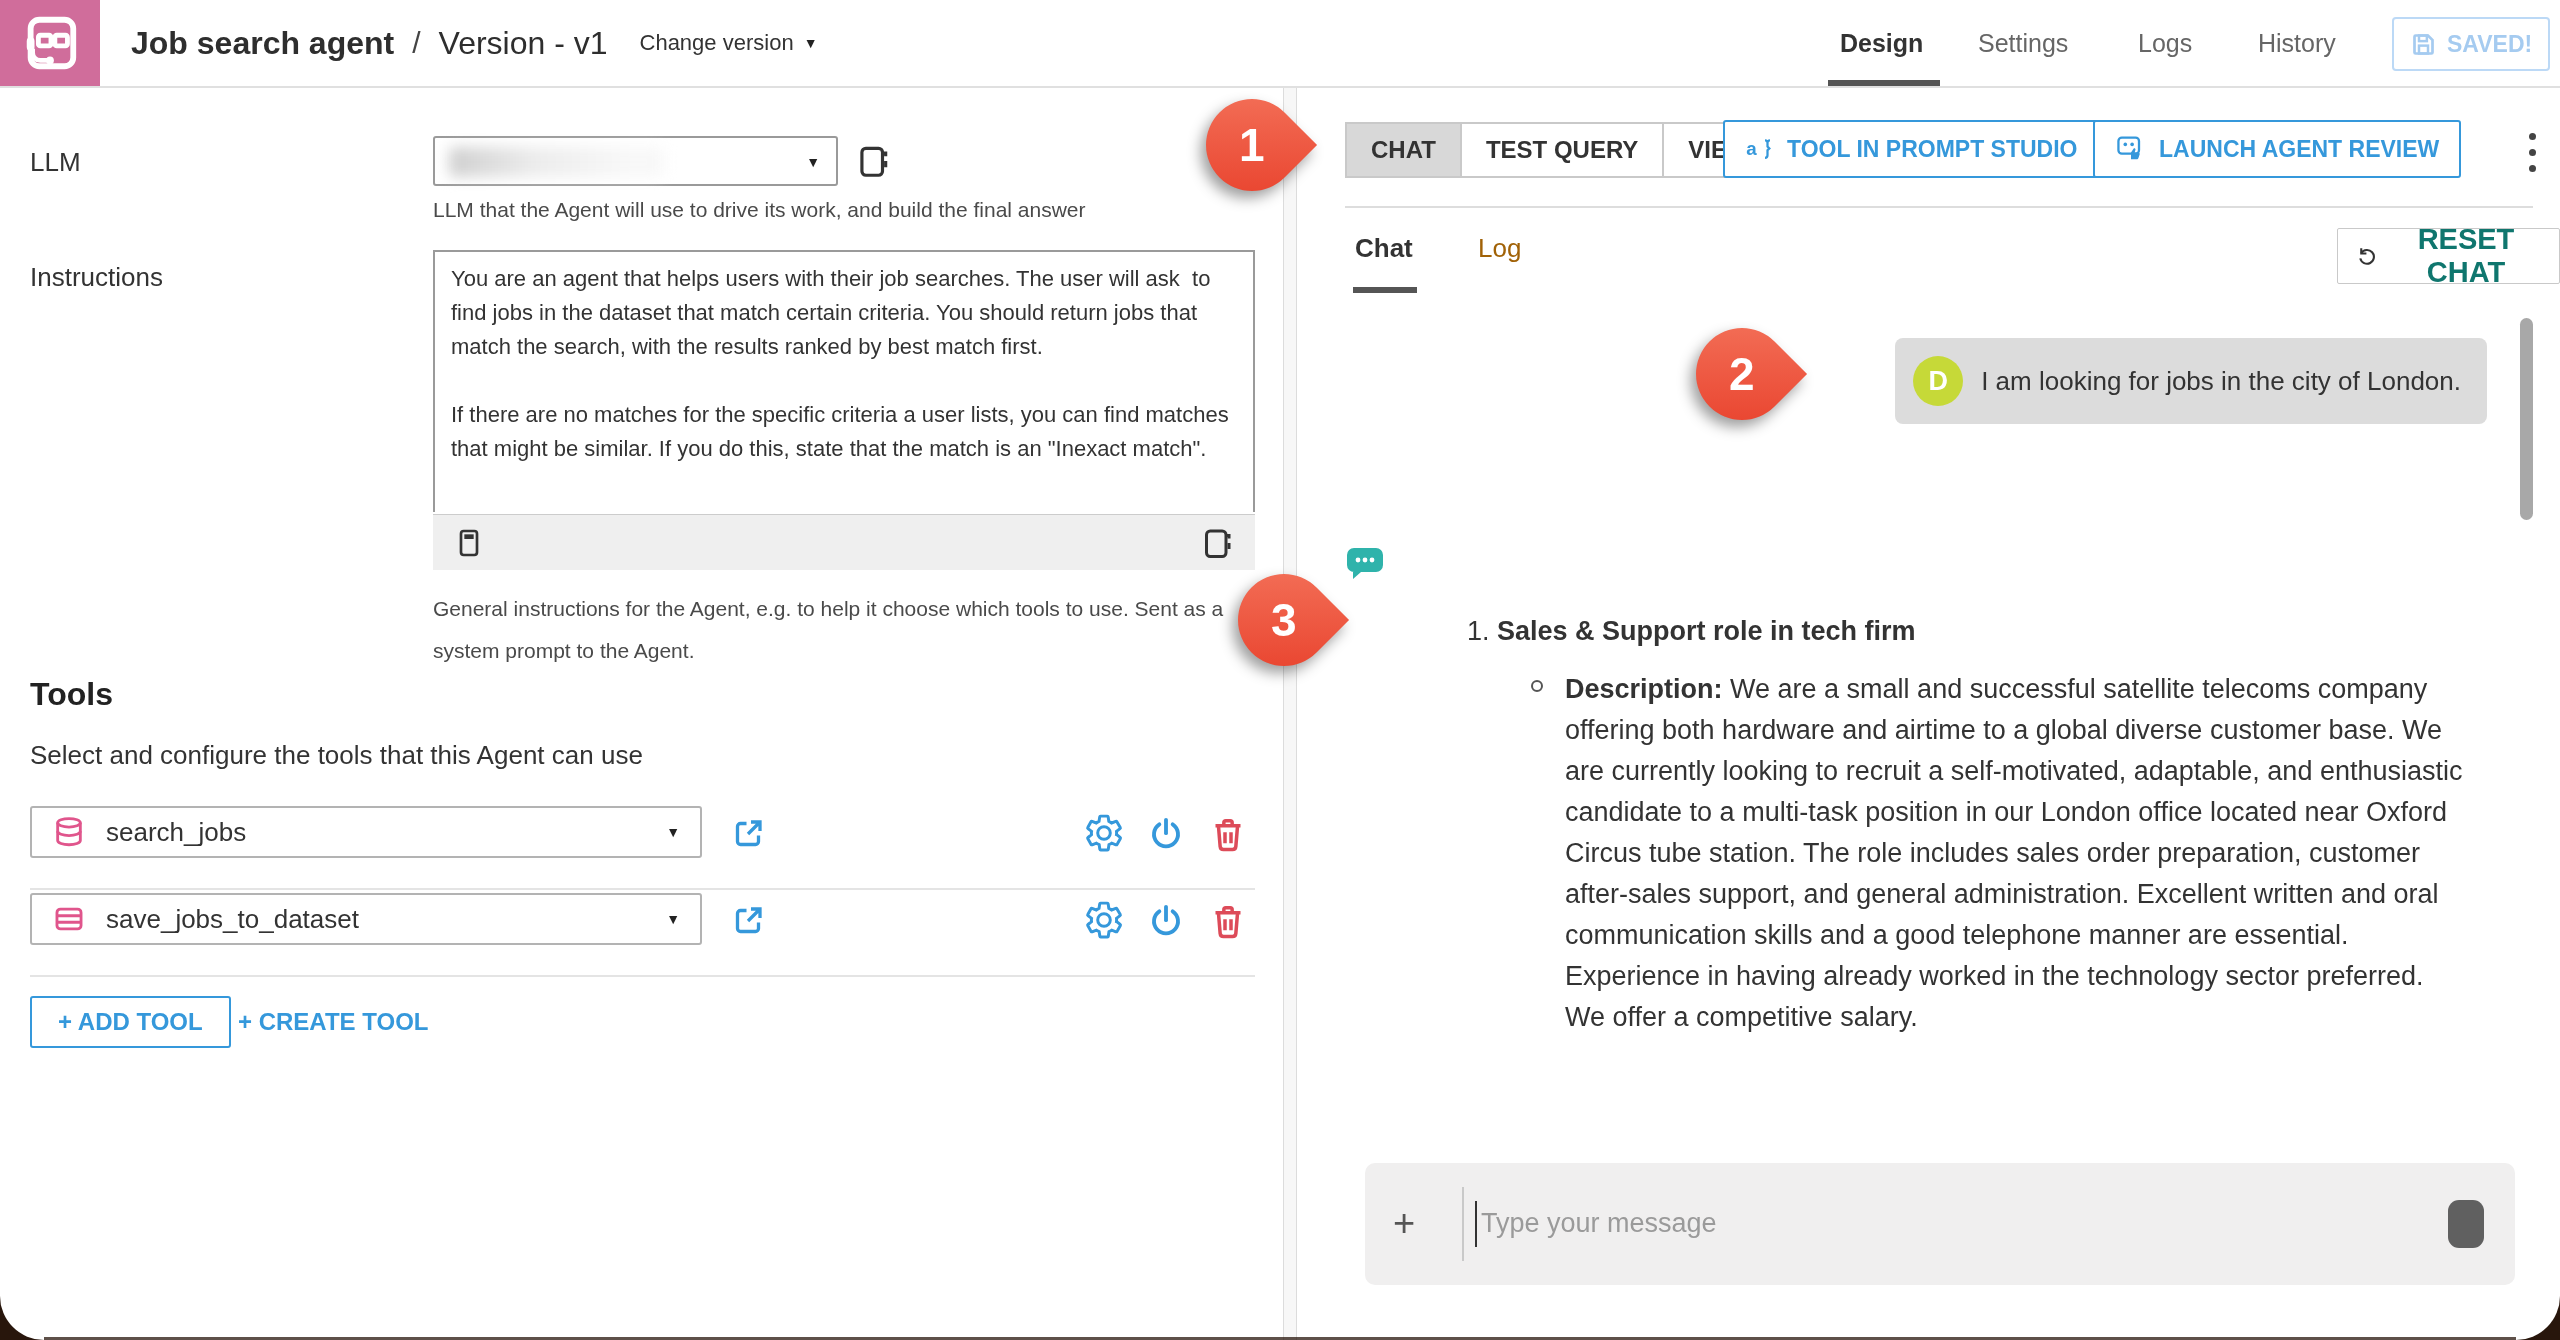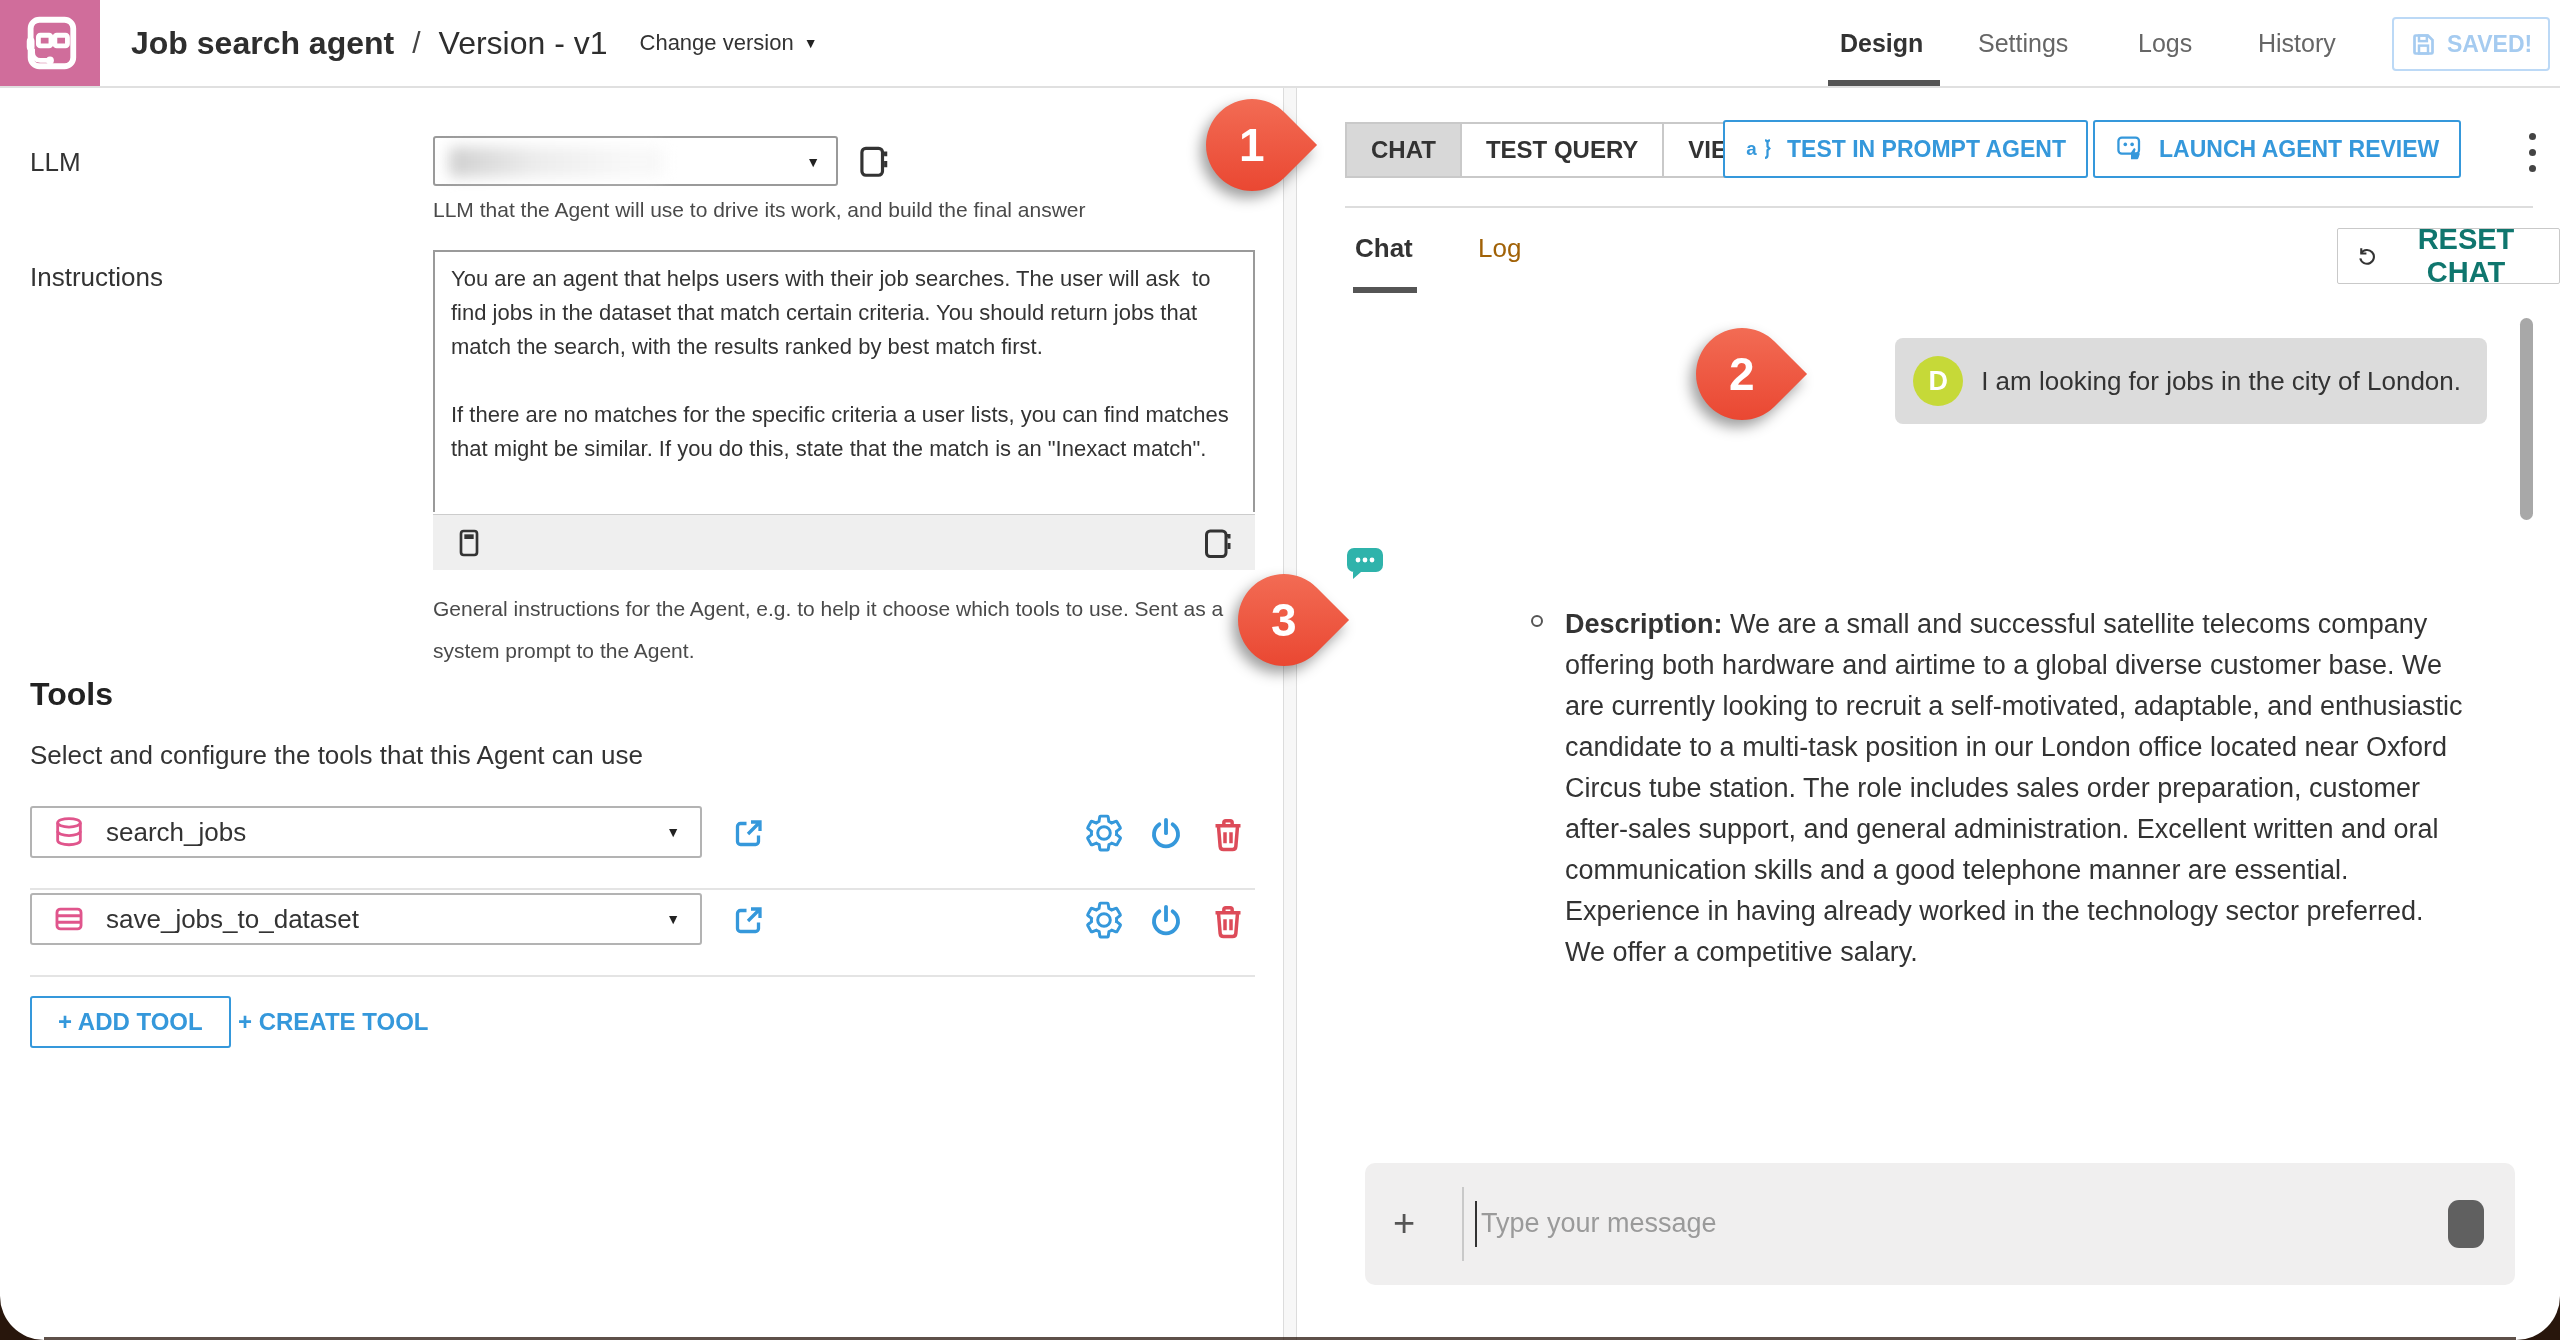--- a/index.html
+++ b/index.html
@@ -270,21 +270,21 @@
       <div class="mode-tab active">CHAT</div>
       <div class="mode-tab">TEST QUERY</div>
       <div class="mode-tab">VIEW</div>
     </div>
 
     <button class="action-btn" style="left:1723px;">
       <svg width="30" height="30" viewBox="0 0 24 24">
         <text x="1" y="17" font-family="Liberation Sans, sans-serif" font-size="15" fill="#3598db" font-weight="600">a</text>
         <path d="M16 5 c1.5 0 2 .8 2 2 v3 l1.5 1.5 L18 13 v4 c0 1.2 -.5 2 -2 2 M20 5 c-1.5 0 -2 .8 -2 2" fill="none" stroke="#3598db" stroke-width="1.8"></path>
       </svg>
-      <span>TEST IN PROMPT AGENT</span>
+      <span>TOOL IN PROMPT STUDIO</span>
     </button>
 
     <button class="action-btn" style="left:2093px;">
       <svg width="32" height="32" viewBox="0 0 28 28">
         <rect x="3" y="4" width="18" height="14" rx="3" fill="none" stroke="#3598db" stroke-width="2"></rect>
         <circle cx="9" cy="10" r="1.6" fill="#3598db"></circle>
         <circle cx="15" cy="10" r="1.6" fill="#3598db"></circle>
         <path d="M14 22 v-5 l2.2-3.2 c.6-.9 2-.2 1.7 .9 l-.7 2.3 h3.2 c.9 0 1.5 .9 1.2 1.7 l-1.1 3.1 c-.2 .7 -.8 1.1 -1.5 1.1 h-5 z" fill="#3598db"></path>
       </svg>
       <span>LAUNCH AGENT REVIEW</span>
@@ -323,20 +323,24 @@
           <span class="assistant-icon">
             <svg width="40" height="36" viewBox="0 0 40 36">
               <path d="M9 2 h22 a7 7 0 0 1 7 7 v10 a7 7 0 0 1 -7 7 H16 l-8 7 v-7 H9 a7 7 0 0 1 -7 -7 V9 a7 7 0 0 1 7 -7 z" fill="#2fb3ab"></path>
               <circle cx="13" cy="14" r="2.4" fill="#fff"></circle>
               <circle cx="20" cy="14" r="2.4" fill="#fff"></circle>
               <circle cx="27" cy="14" r="2.4" fill="#fff"></circle>
             </svg>
           </span>
         </div>
 
+        <div class="job-title-row">
+          <span>1.</span>
+          <span class="job-title">Sales &amp; Support role in tech firm</span>
+        </div>
 
         <div class="desc-row">
           <span class="hollow-bullet"></span>
           <p class="desc-text"><span class="b">Description:</span> <span>We are a small and successful satellite telecoms company offering both hardware and airtime to a global diverse customer base. We are currently looking to recruit a self-motivated, adaptable, and enthusiastic candidate to a multi-task position in our London office located near Oxford Circus tube station. The role includes sales order preparation, customer after-sales support, and general administration. Excellent written and oral communication skills and a good telephone manner are essential. Experience in having already worked in the technology sector preferred. We offer a competitive salary.</span></p>
         </div>
 
       </div>
     </div>
 
     <div class="composer">

